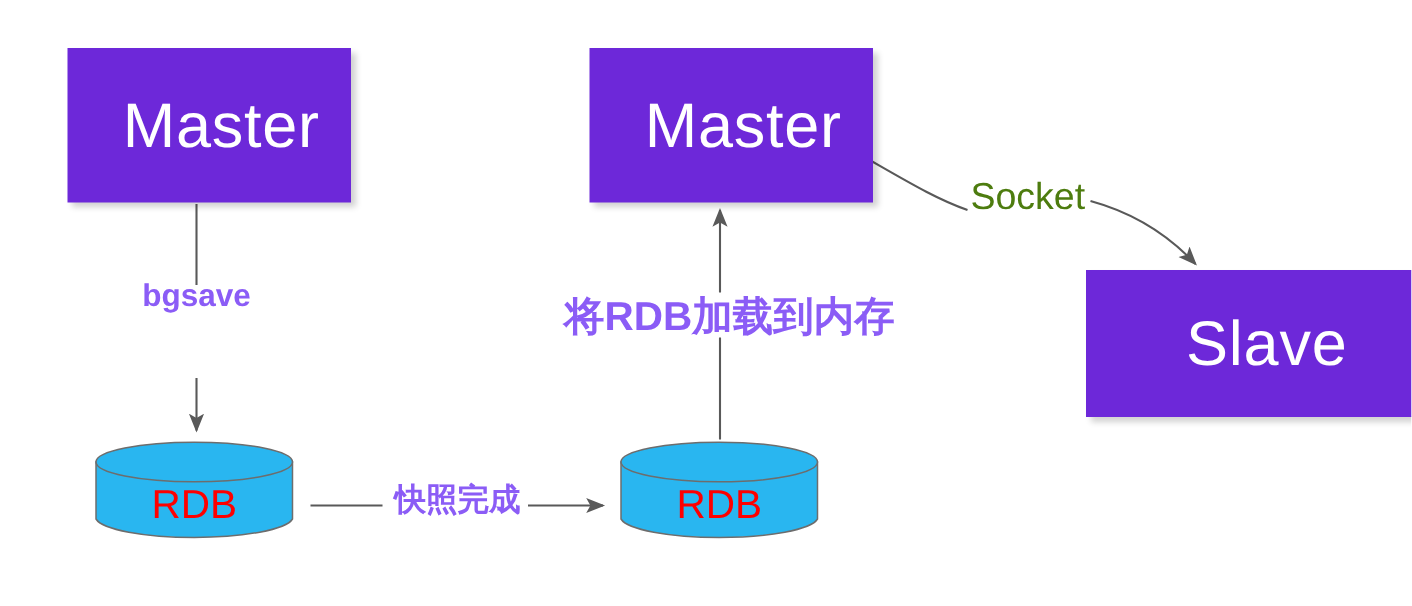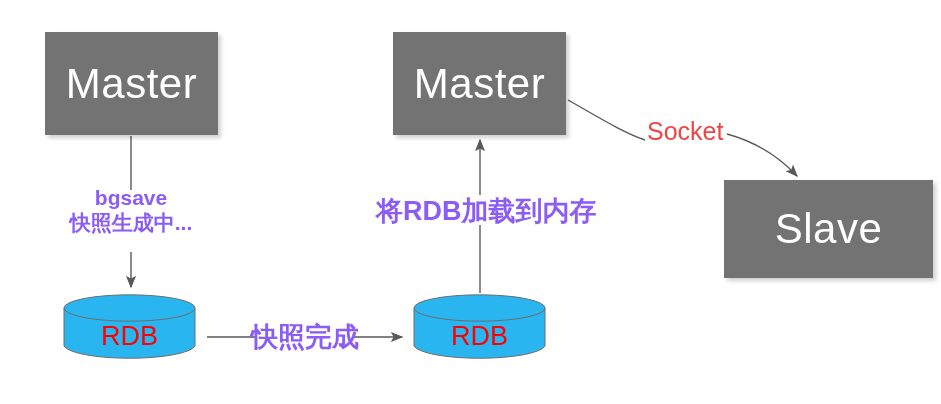--- a/index.html
+++ b/index.html
@@ -12,25 +12,26 @@
   }
   #canvas {
     position: relative;
     width: 941px;
     height: 404px;
     background: #ffffff;
     overflow: hidden;
   }
   .node-box {
     position: absolute;
-    background: #737373;
+    background: #6d28d9;
     box-shadow: 3px 3px 4px rgba(0,0,0,0.18);
     display: flex;
     align-items: center;
     justify-content: center;
+    padding-left: 16px;
   }
   .node-box .node-label {
     color: #ffffff;
     font-size: 42px;
     font-weight: 400;
     line-height: 1;
     letter-spacing: 0.5px;
     white-space: nowrap;
   }
   .cylinder {
@@ -51,21 +52,21 @@
     color: #8b5cf6;
     font-weight: bold;
     white-space: nowrap;
     line-height: 1.18;
   }
   .edge-label.center {
     text-align: center;
   }
   .socket-label {
     position: absolute;
-    color: #ef4444;
+    color: #4d7c0f;
     font-size: 25px;
     font-weight: 400;
     white-space: nowrap;
   }
   svg.overlay {
     position: absolute;
     left: 0;
     top: 0;
     width: 941px;
     height: 404px;
@@ -128,24 +129,23 @@
   <div class="cylinder" style="left:413px; top:294px; width:133px; height:66px;">
     <svg width="133" height="66" viewBox="0 0 133 66" xmlns="http://www.w3.org/2000/svg">
       <path d="M1,14 L1,52 A 66,14 0 0 0 132,52 L132,14 Z" fill="#29b6f0" stroke="#6d6d6d" stroke-width="1"></path>
       <ellipse cx="66.5" cy="14" rx="65.5" ry="13.2" fill="#29b6f0" stroke="#6d6d6d" stroke-width="1"></ellipse>
     </svg>
     <span class="cyl-label" style="top:27px;">RDB</span>
   </div>
 
   <div class="edge-label center" style="left:41px; top:186px; width:180px; font-size:21px;">
     <div>bgsave</div>
-    <div>快照生成中...</div>
   </div>
 
-  <div class="edge-label center" style="left:250px; top:322px; width:110px; font-size:27px;">
+  <div class="edge-label center" style="left:250px; top:322px; width:110px; font-size:21px;">
     <div>快照完成</div>
   </div>
 
   <div class="edge-label center" style="left:376px; top:196px; width:210px; font-size:27px;">
     <div>将RDB加载到内存</div>
   </div>
 
   <div class="socket-label" style="left:647px; top:117px;">
     <span>Socket</span>
   </div>

